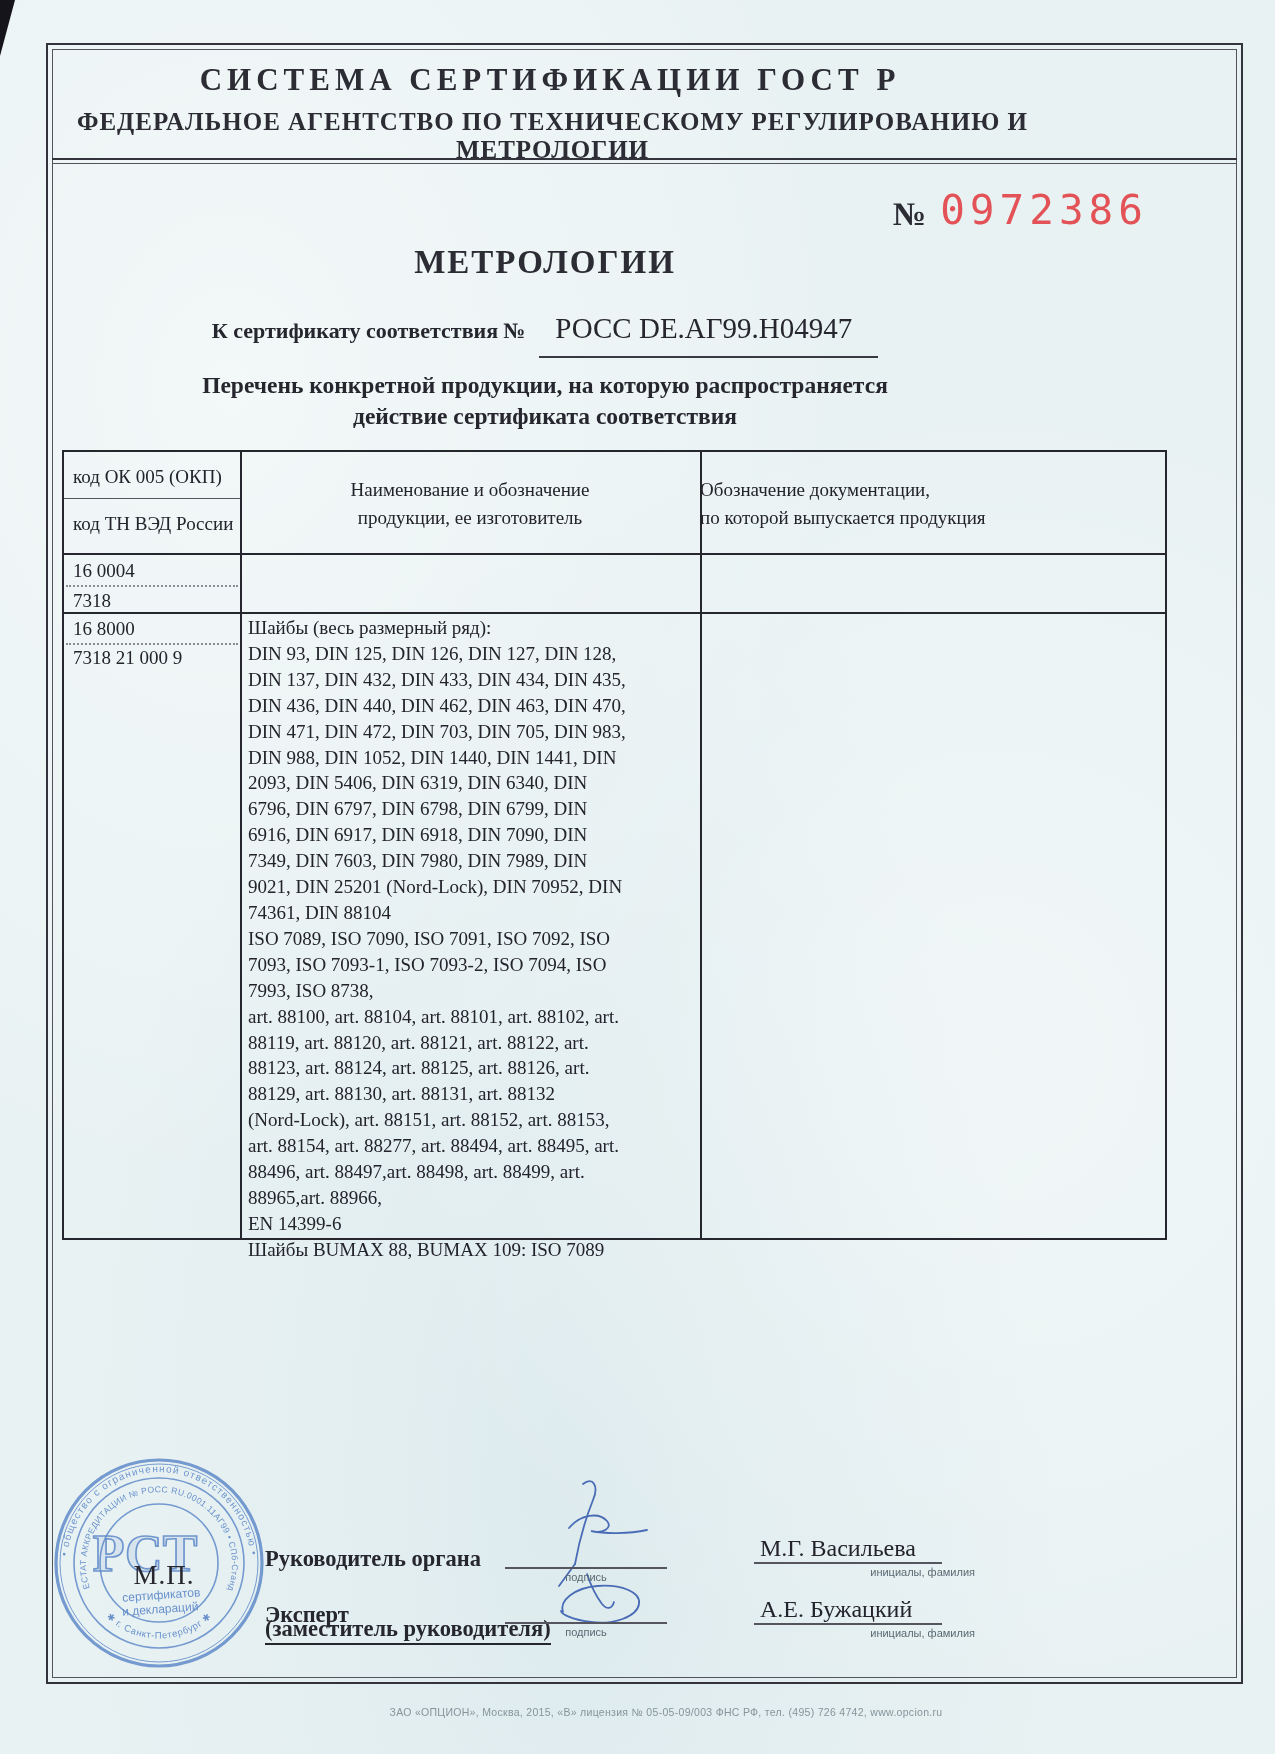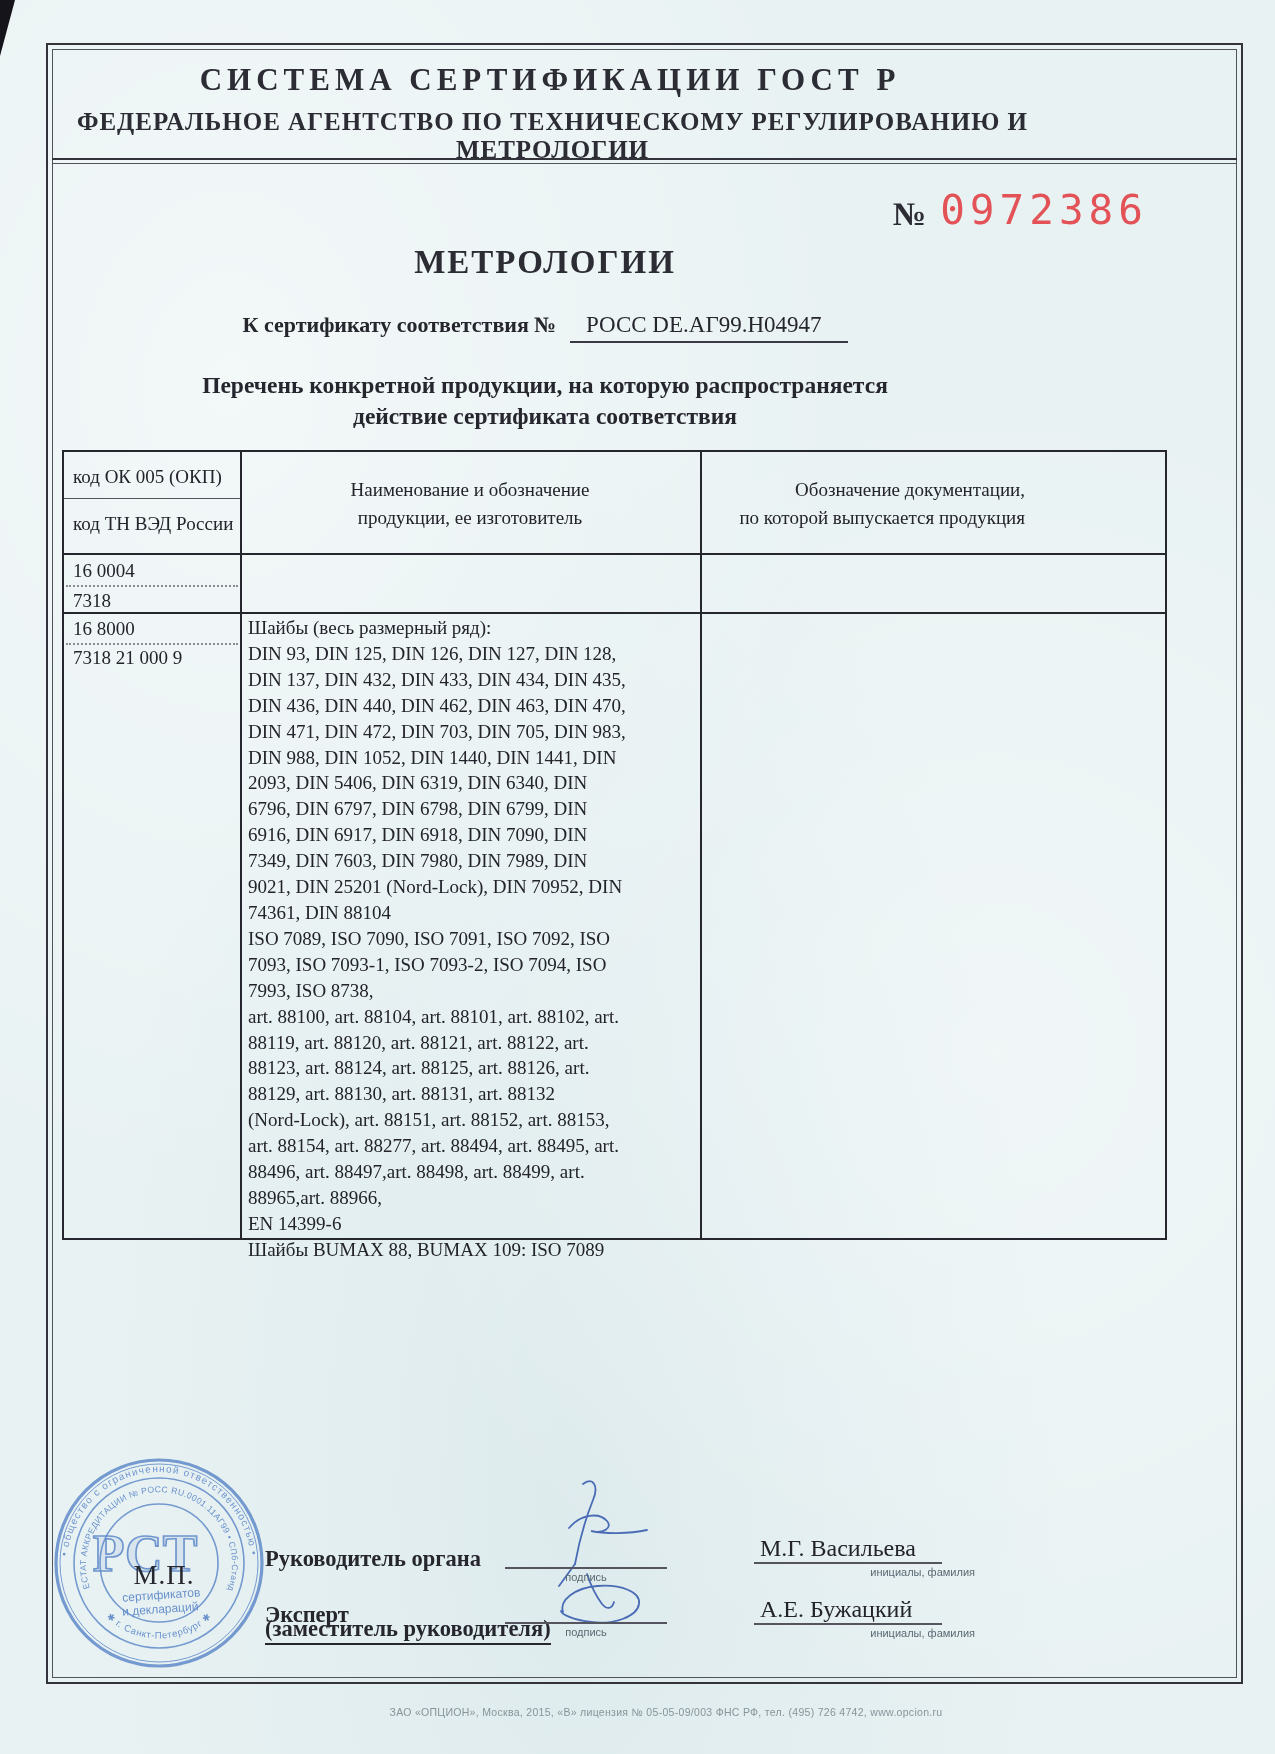--- a/index.html
+++ b/index.html
@@ -26,37 +26,37 @@
   .hdr-sep-a { left:52px; top:158px; width:1185px; height:2px; }
   .hdr-sep-b { left:52px; top:163px; width:1185px; height:1px; background:#53535c; }
   .blank-number { left:893px; top:190px; display:flex; align-items:flex-end; gap:14px; }
   .blank-number .nosign { font-size:33px; font-weight:bold; color:#2c2c35; line-height:1; }
   .blank-number .digits { font-family:"DejaVu Sans Mono",monospace; font-size:41px; line-height:1;
     letter-spacing:5px; color:#e25257; font-weight:400; }
   .doc-title { left:0; top:244px; width:1090px; text-align:center;
     font-size:33px; font-weight:bold; letter-spacing:2px; color:#2c2c35; }
   .cert-line { left:0; top:312px; width:1090px; text-align:center; font-size:22px; }
   .cert-line .lbl { font-weight:bold; }
-  .cert-line .val { font-size:23px; border-bottom:2px solid #3a3a44; padding:0 26px 4px 16px; margin-left:8px; }
+  .cert-line .val { font-size:29px; border-bottom:2px solid #3a3a44; padding:0 26px 12px 16px; margin-left:8px; }
   .subtitle1 { left:0; top:372px; width:1090px; text-align:center; font-size:23.5px; font-weight:bold; }
   .subtitle2 { left:0; top:403px; width:1090px; text-align:center; font-size:23.5px; font-weight:bold; }
   .tbl { left:62px; top:450px; width:1105px; height:790px; border:2px solid #26262e; }
   .tbl .v1 { left:176px; top:0; width:2px; height:100%; background:#26262e; }
   .tbl .v2 { left:636px; top:0; width:2px; height:100%; background:#26262e; }
   .tbl .h-head { left:0; top:101px; width:100%; height:2px; background:#26262e; }
   .tbl .h-row1 { left:0; top:160px; width:100%; height:2px; background:#26262e; }
   .tbl .c1split { left:0; top:46px; width:176px; height:1px; background:#55555e; }
   .tbl .dotted { left:2px; width:172px; border-top:2px dotted #8b8b93; }
   .tbl .dot1 { top:133px; }
   .tbl .dot2 { top:191px; }
   .cell { font-size:19px; line-height:24px; color:#23232b; }
   .okp-head  { left:9px; top:13px; }
   .tnved-head{ left:9px; top:60px; }
   .col2-head { left:176px; top:24px; width:460px; text-align:center; white-space:pre-line; line-height:28px; font-weight:bold;}
-  .col3-head { left:636px; top:24px; width:325px; text-align:right; white-space:pre-line; line-height:28px; font-weight:bold;}
+  .col3-head { left:636px; top:24px; width:325px; text-align:left; white-space:pre-line; line-height:28px; font-weight:bold;}
   .col2-head, .col3-head { font-weight:normal; }
   .r1-okp   { left:9px; top:107px; }
   .r1-tnved { left:9px; top:137px; }
   .r2-okp   { left:9px; top:165px; }
   .r2-tnved { left:9px; top:194px; }
   .product  { left:184px; top:163px; width:452px; white-space:pre-line; line-height:25.9px; font-size:19px; }
   .stamp-svg { left:48px; top:1452px; width:222px; height:222px; overflow:visible; }
   .mp-label { left:118px; top:1560px; width:92px; text-align:center;
     font-size:27px; color:#26262e; letter-spacing:1px; }
   .role1a { left:265px; top:1546px; font-size:22.5px; font-weight:bold; }

